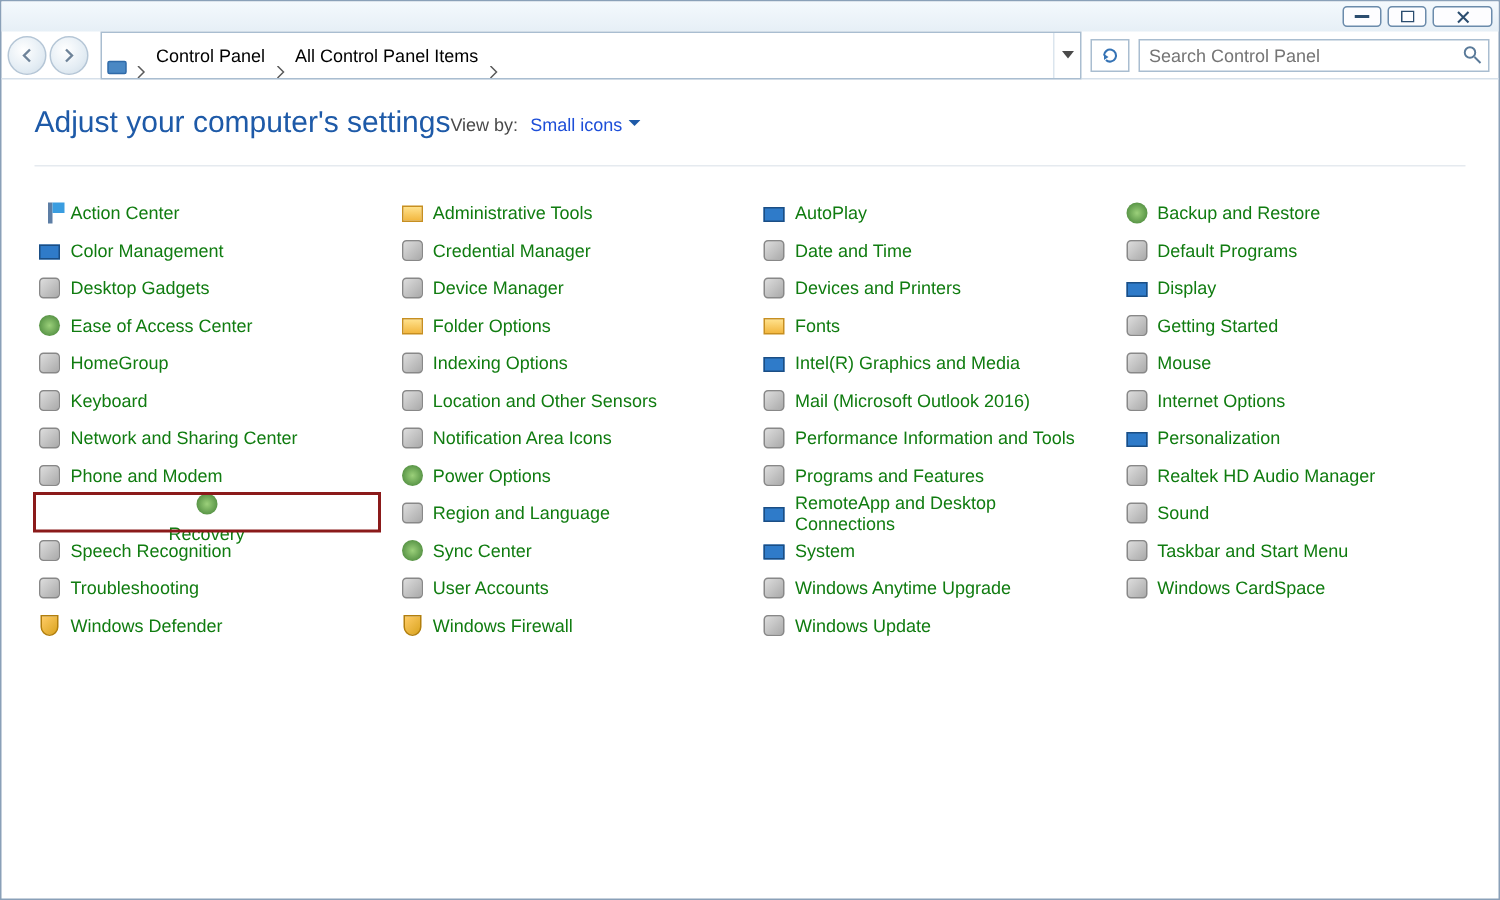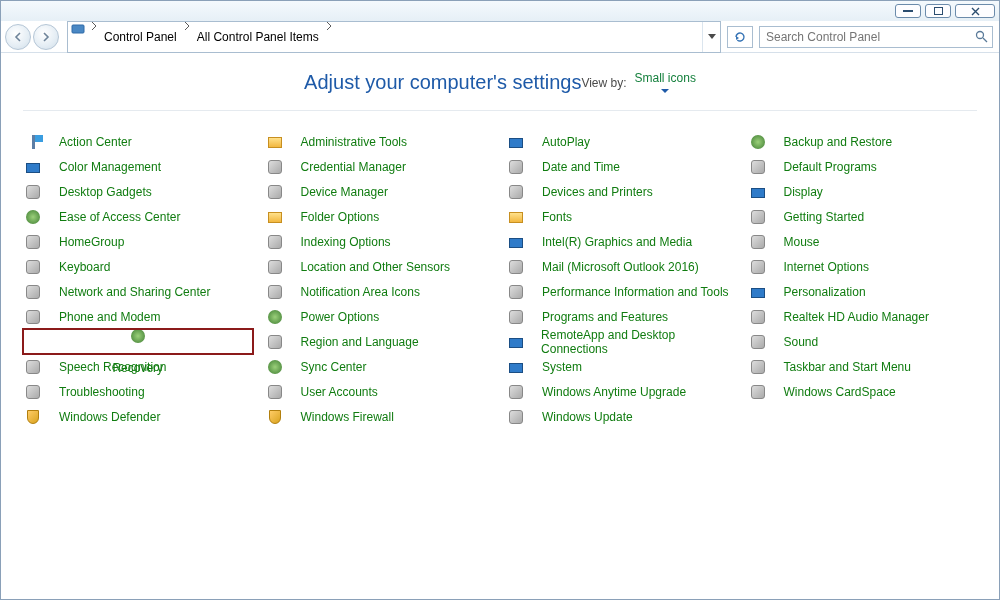--- a/index.html
+++ b/index.html
@@ -3,38 +3,38 @@
 <meta charset="utf-8">
 <style>
   * { box-sizing: border-box; }
   html, body { margin: 0; padding: 0; font-family: "Segoe UI", Tahoma, sans-serif; font-size: 12px; background: #fff; }
   .window { width: 1000px; height: 600px; border: 1px solid #8aa0b8; display: flex; flex-direction: column; background:#fff; }
   .titlebar { height: 20px; background: linear-gradient(#f4f9fd,#e6eff6); display:flex; justify-content:flex-end; align-items:center; padding:0 4px; }
   .winbtn { width:26px; height:14px; border:1px solid #6b8bab; border-radius:3px; margin-left:4px; background:#fdfdff; display:flex; align-items:center; justify-content:center; font-size:10px; color:#2b4d6f; cursor:pointer; }
   .navrow { height:32px; display:flex; align-items:center; border-bottom:1px solid #d6e0ea; padding:0 6px 0 4px; gap:6px; }
   .navbtns { display:flex; }
   .navbtn { width:26px; height:26px; border:1px solid #b5c6d6; border-radius:50%; background:radial-gradient(circle at 40% 35%, #fff,#e4edf4 60%, #cfdce7); display:flex; align-items:center; justify-content:center; margin-right:2px; cursor:pointer; }
-  .addrbar { flex:1; height:32px; border:1px solid #a9bdd0; display:flex; align-items:flex-start; background:#fff; }
+  .addrbar { flex:1; height:32px; border:1px solid #a9bdd0; display:flex; align-items:flex-end; background:#fff; }
   .addr-icon { width:20px; display:flex; align-items:center; justify-content:center; color:#4a6d90; }
   .crumb { display:flex; align-items:center; height:100%; padding:0 4px; cursor:pointer; }
   .sep { padding:0 3px; display:flex; align-items:center; cursor:pointer; }
   .addr-spacer { flex:1; }
   .addr-dd { width:18px; display:flex; align-items:center; justify-content:center; border-left:1px solid #dbe5ee; cursor:pointer; height:100%; }
   .refresh { width:26px; height:22px; border:1px solid #a9bdd0; display:flex; align-items:center; justify-content:center; background:#fff; cursor:pointer; }
   .searchbox { width:234px; height:22px; border:1px solid #a9bdd0; display:flex; align-items:center; background:#fff; }
   .searchbox input { flex:1; border:none; outline:none; color:#8f9aa4; padding:0 6px; font-size:12px; }
   .searchbox .sicon { width:22px; display:flex; align-items:center; justify-content:center; color:#6b839b; cursor:pointer; }
   .content { flex:1; padding:18px 22px; overflow:auto; }
-  .hdr { display:flex; justify-content:center; align-items:center; padding-bottom:16px; margin-bottom:18px; border-bottom:1px solid #e5eaef; }
+  .hdr { display:flex; justify-content:flex-start; align-items:center; padding-bottom:16px; margin-bottom:18px; border-bottom:1px solid #e5eaef; }
   .hdr h1 { margin:0; font-weight:400; color:#1e5aa8; font-size:20px; }
   .viewby { color:#4a4a4a; display:flex; align-items:center; gap:8px; }
-  .viewby-val { color:#15803d; cursor:pointer; display:flex; align-items:center; gap:4px;flex-direction:column; }
+  .viewby-val { color:#1d4ed8; cursor:pointer; display:flex; align-items:center; gap:4px; }
   .grid { display:flex; gap:12px; }
   .col { flex:1; }
-  .cpitem { display:flex; align-items:center; height:25px; gap:18px; cursor:pointer; padding:0 2px; }
+  .cpitem { display:flex; align-items:center; height:25px; gap:6px; cursor:pointer; padding:0 2px; }
   .cpitem .ico { width:16px; height:16px; display:flex; align-items:center; justify-content:center; font-size:10px; }
   .cpitem .lbl { color:#107c10; }
   .highlight { outline:2px solid #8b1a1a; outline-offset:-1px;flex-direction:column; }
   svg { display:block; }
   .ico-gear { width:14px; height:14px; border-radius:50%; background: radial-gradient(circle,#9bd07a,#3e7d32); }
   .ico-disp { width:14px; height:10px; background:#2f7bc9; border:1px solid #1b4e84; margin-top:2px; }
   .ico-folder { width:14px; height:11px; background:linear-gradient(#ffe18b,#f2b73f); border:1px solid #c78f20; margin-top:2px; }
   .ico-flag { width:3px; height:14px; background:#5d7ea5; position:relative; }
   .ico-flag::before { content:""; position:absolute; left:3px; top:0; width:8px; height:7px; background:#3a9de0; }
   .ico-misc { width:14px; height:14px; border-radius:3px; background: linear-gradient(135deg,#ddd,#aaa); border:1px solid #888; }

